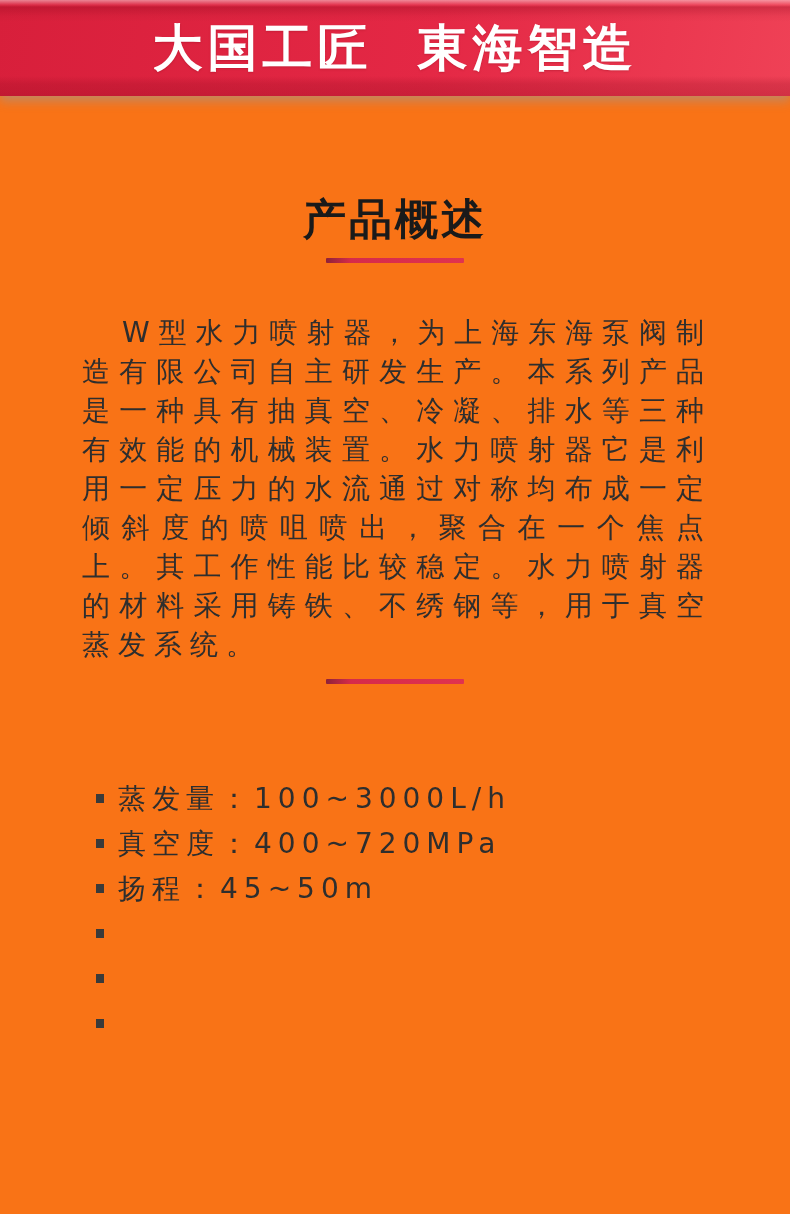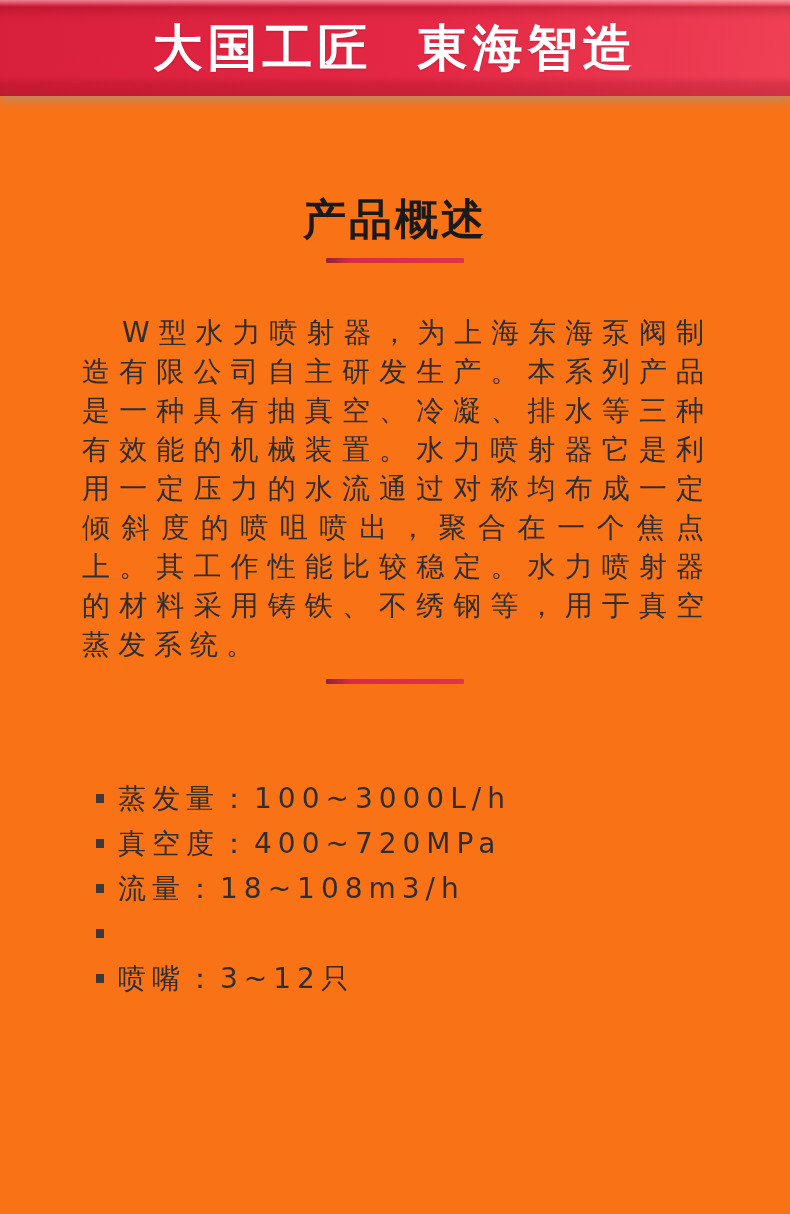--- a/index.html
+++ b/index.html
@@ -120,25 +120,27 @@
       <li class="spec-item">
         <span class="bullet"></span>
         <span>蒸发量：100~3000L/h</span>
       </li>
       <li class="spec-item">
         <span class="bullet"></span>
         <span>真空度：400~720MPa</span>
       </li>
       <li class="spec-item">
         <span class="bullet"></span>
-        <span>流量：18~108m3/h</span>
+        <span>扬程：45~50m</span>
       </li>
       <li class="spec-item">
         <span class="bullet"></span>
       </li>
       <li class="spec-item">
         <span class="bullet"></span>
-        <span>喷嘴：3~12只</span>
+      </li>
+      <li class="spec-item">
+        <span class="bullet"></span>
       </li>
     </ul>
   </section>
 
 </div>
 
 </body></html>

